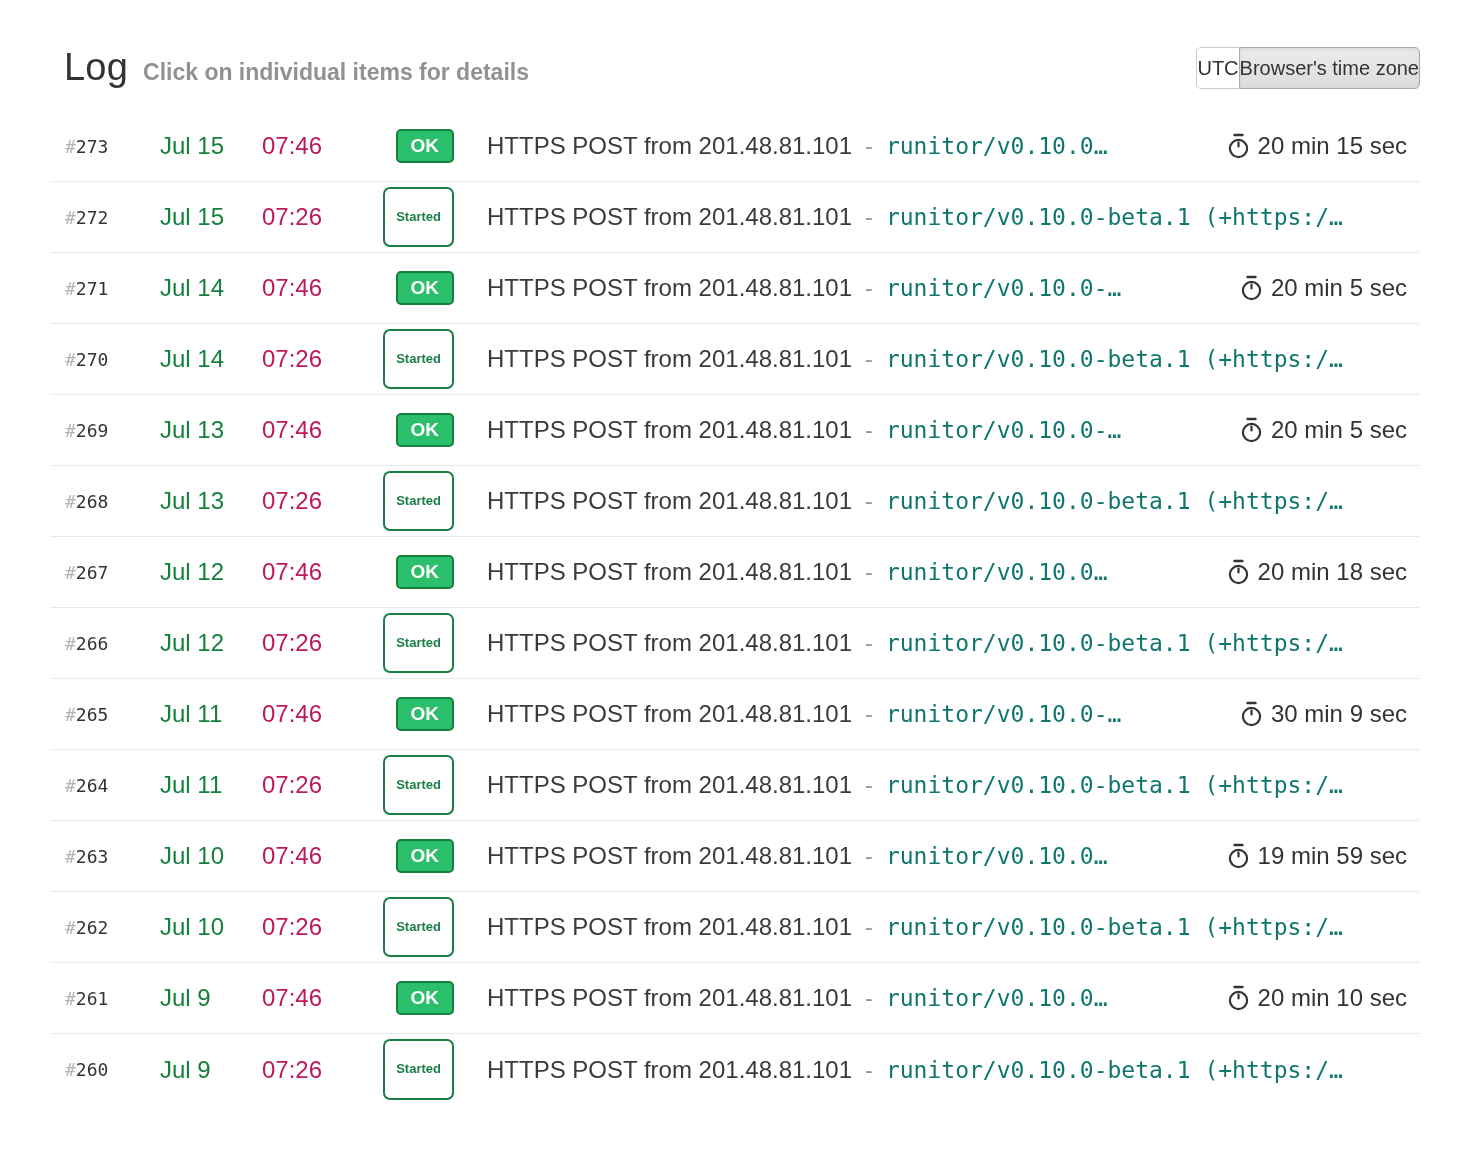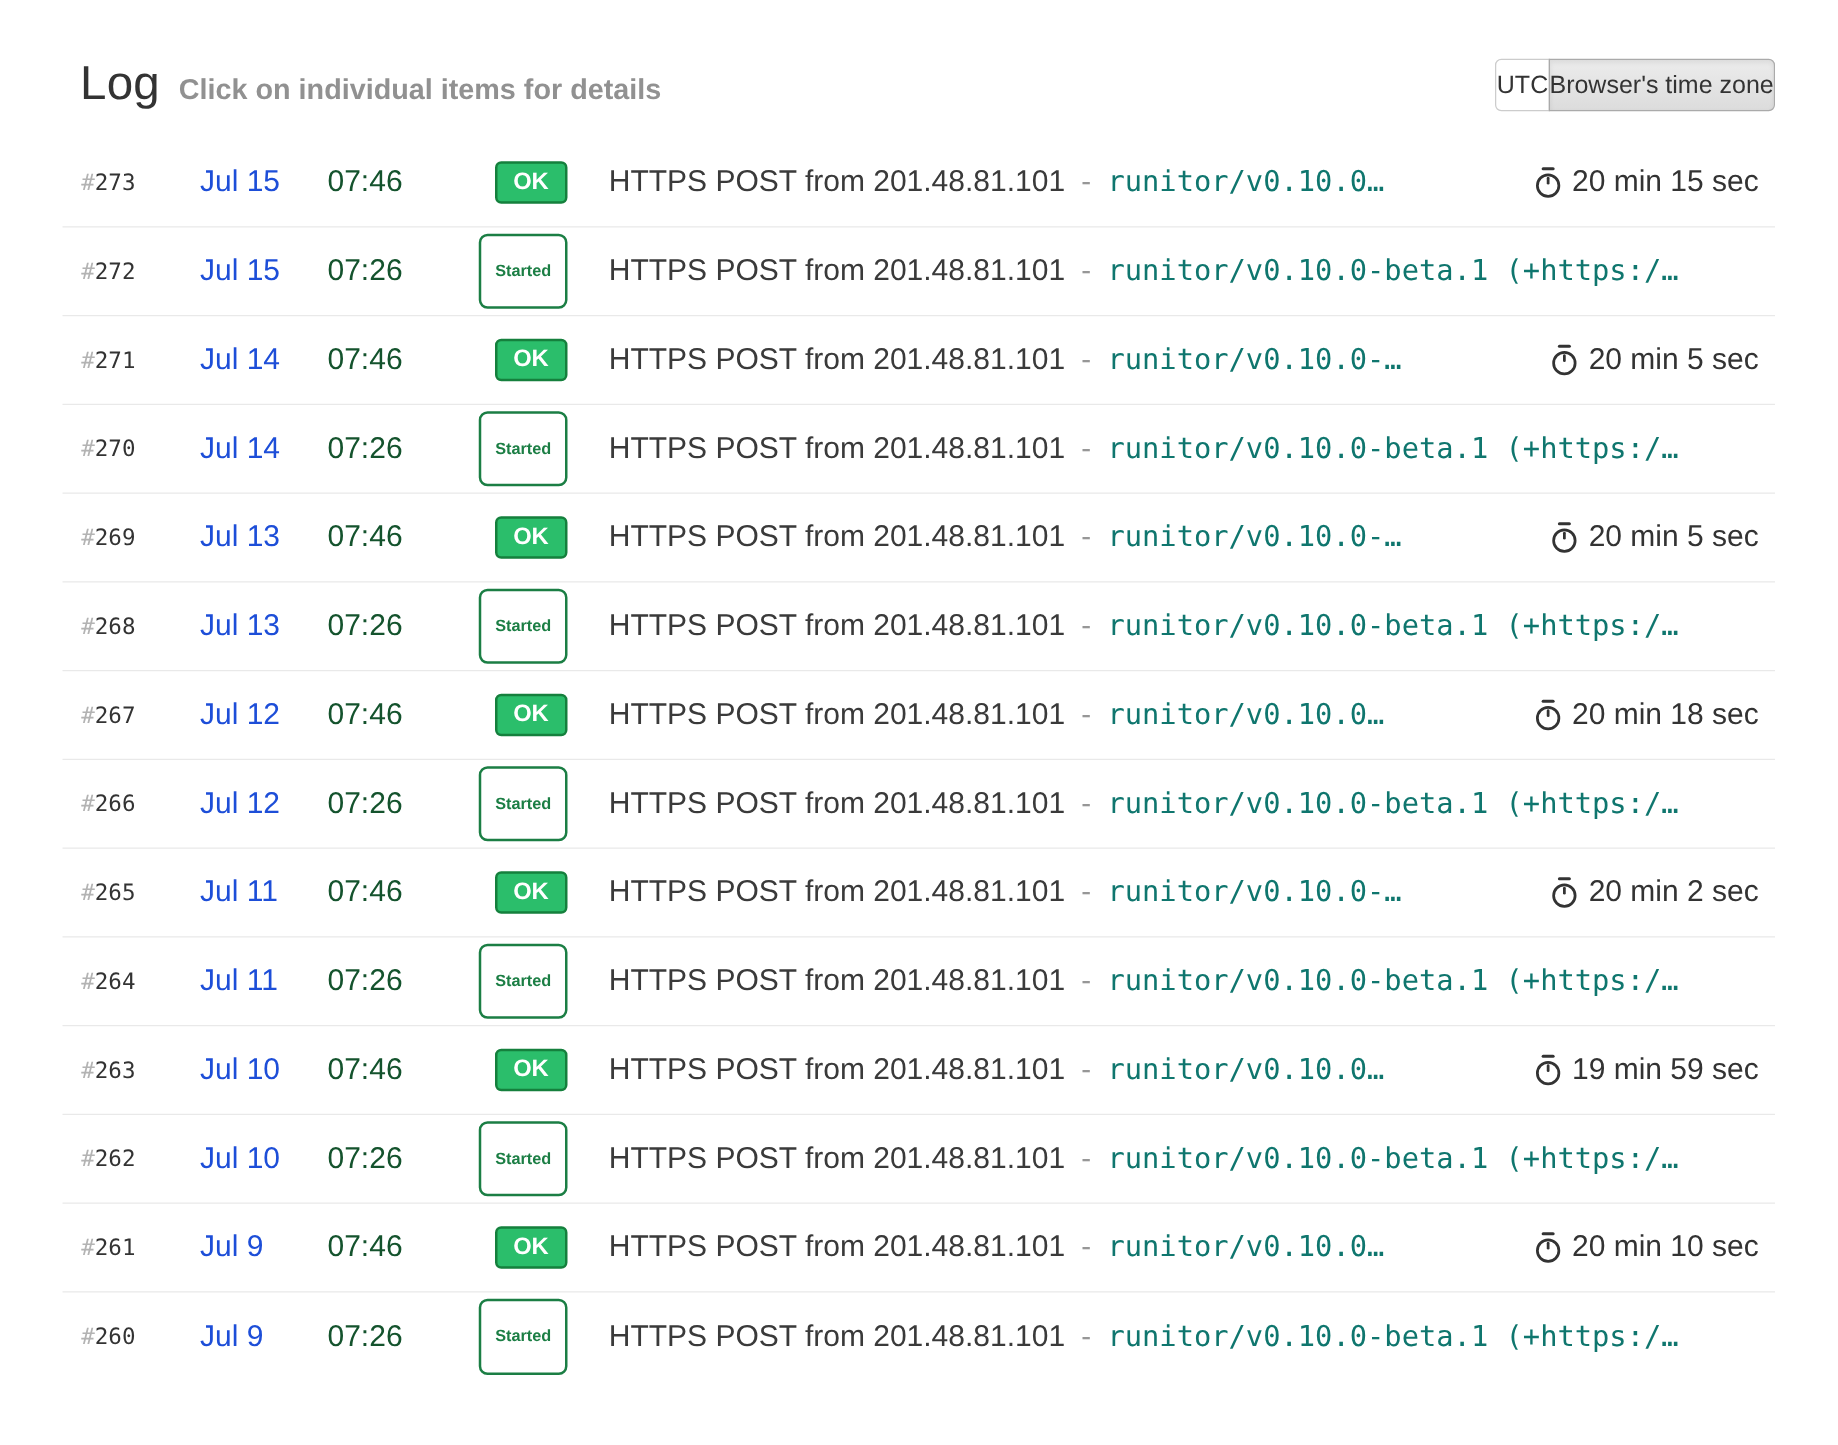--- a/index.html
+++ b/index.html
@@ -49,22 +49,22 @@
   }
   .log-row:last-child { border-bottom: none; }
 
   .col-num {
     width: 110px; padding-left: 15px;
     font-family: "DejaVu Sans Mono", monospace;
     font-size: 18px; color: #333;
     white-space: nowrap; flex-shrink: 0;
   }
   .col-num .hash { color: #b3b3b3; }
-  .col-date { width: 102px; font-size: 24px; color: #1d4ed8; flex-shrink: 0; }
-  .col-time { width: 100px; font-size: 24px; color: #14532d; flex-shrink: 0; }
+  .col-date { width: 102px; font-size: 24px; color: #15803d; flex-shrink: 0; }
+  .col-time { width: 100px; font-size: 24px; color: #be185d; flex-shrink: 0; }
   .col-badge {
     width: 92px; flex-shrink: 0;
     display: flex; justify-content: flex-end;
   }
 
   .badge-ok {
     background: #2bbe6b; color: #ffffff;
     font-size: 19px; font-weight: bold;
     padding: 5px 13px; border-radius: 5px;
     border: 2px solid #15803d;
@@ -278,21 +278,21 @@
       <span class="msg">HTTPS POST from 201.48.81.101</span>
       <span class="dash">-</span>
       <span class="agent">runitor/v0.10.0-…</span>
     </span>
     <span class="col-duration">
       <svg class="stopwatch" width="23" height="26" viewBox="0 0 23 26">
         <line x1="7.5" y1="2" x2="15.5" y2="2" stroke="#333" stroke-width="2.4" stroke-linecap="round"></line>
         <circle cx="11.5" cy="15.5" r="8.6" fill="none" stroke="#333" stroke-width="2.2"></circle>
         <line x1="11.5" y1="9.5" x2="11.5" y2="13.5" stroke="#333" stroke-width="2.2" stroke-linecap="round"></line>
       </svg>
-      <span>20 min 2 sec</span>
+      <span>30 min 9 sec</span>
     </span>
   </div>
 
   <div class="log-row">
     <span class="col-num"><span class="hash">#</span><span>264</span></span>
     <span class="col-date">Jul 11</span>
     <span class="col-time">07:26</span>
     <span class="col-badge">
           <span class="badge-started">Started</span>
         </span>

